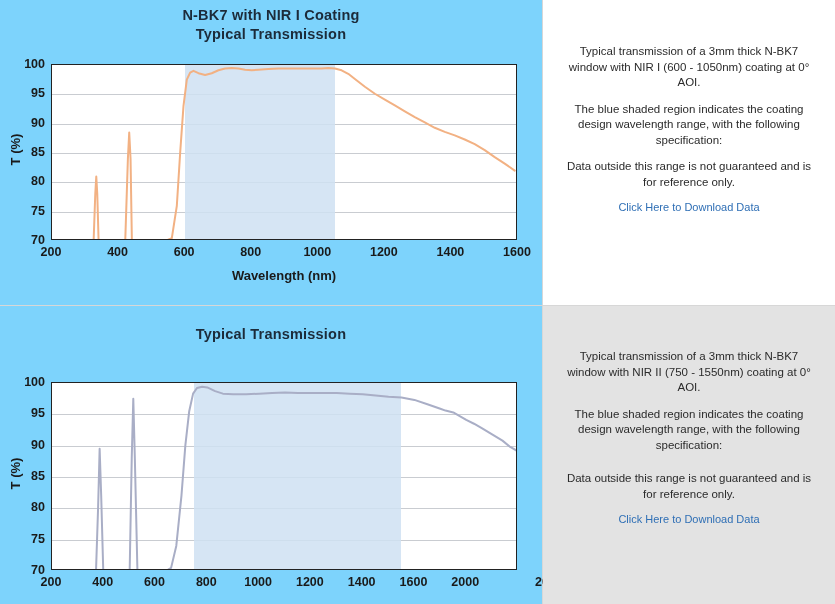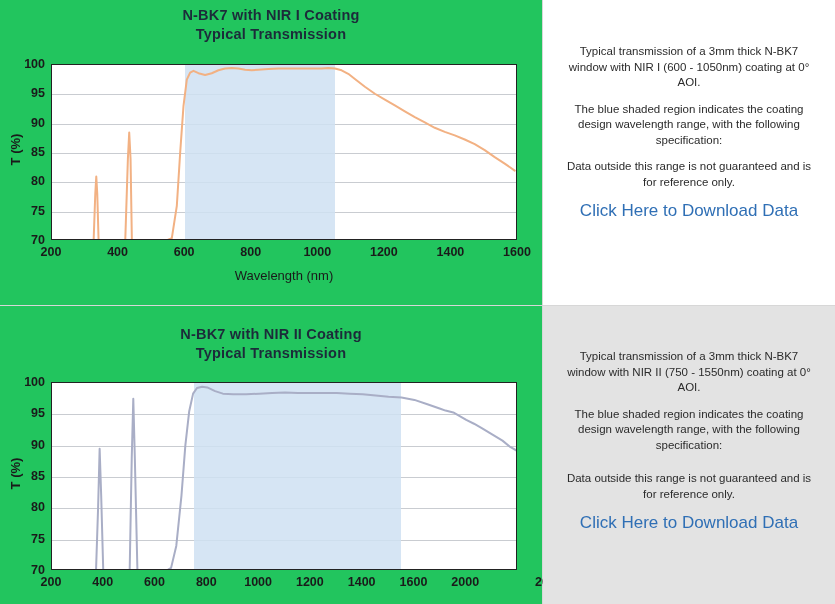--- a/index.html
+++ b/index.html
@@ -18,21 +18,21 @@
     display: flex;
     flex-direction: row;
   }
   #row-1 { top: 0; height: 306px; }
   #row-2 { top: 306px; height: 298px; }
 
   .chart-cell {
     width: 543px;
     height: 100%;
     position: relative;
-    background: #22c55e;
+    background: #7dd3fc;
     border-right: 1px solid #d7d7d7;
     border-bottom: 1px solid #d7d7d7;
   }
   #row-2 .chart-cell { border-bottom: none; }
 
   .info-cell {
     width: 292px;
     height: 100%;
     position: relative;
     padding: 12px 20px 10px 20px;
@@ -51,21 +51,21 @@
   .info-spec {
     font-size: 11.5px;
     line-height: 16px;
     color: #2b2b2b;
     text-align: center;
     margin: 0 0 11px 0;
   }
   .info-spec .sub { font-size: 8.5px; vertical-align: sub; }
   .download-link {
     display: block;
-    font-size: 17px;
+    font-size: 11px;
     color: #2f6fb5;
     text-align: center;
     text-decoration: none;
     cursor: pointer;
     margin-top: 2px;
   }
 
   
   .chart-title {
     position: absolute;
@@ -131,21 +131,21 @@
     color: #1a1a1a;
     transform: rotate(-90deg);
     transform-origin: center center;
     white-space: nowrap;
   }
   .xlabel {
     position: absolute;
     left: 0; right: 0;
     text-align: center;
     font-size: 13px;
-    font-weight: normal;
+    font-weight: bold;
     color: #1a1a1a;
     white-space: nowrap;
   }
 </style>
 </head>
 <body>
 
 <div class="page">
 
   <div class="row" id="row-1">
@@ -201,21 +201,20 @@
       <p class="info-para">The blue shaded region indicates the coating design wavelength range, with the following specification:</p>
       <p class="info-para">Data outside this range is not guaranteed and is for reference only.</p>
       <a class="download-link">Click Here to Download Data</a>
     </div>
   </div>
 
   <div class="row" id="row-2">
 
     <div class="chart-cell">
       <div class="chart-title" style="top:19px;">
-        <span>N-BK7 with NIR II Coating</span>
         <span class="line2">Typical Transmission</span>
       </div>
 
       <div class="plot-wrap" id="plot-2" style="left:51px; top:76px; width:466px; height:188px;">
         <div class="plot-frame">
           <div id="grid-2">
               <div class="gridline" style="top: 156.667px;"></div>
               <div class="gridline" style="top: 125.333px;"></div>
               <div class="gridline" style="top: 94px;"></div>
               <div class="gridline" style="top: 62.6667px;"></div>

